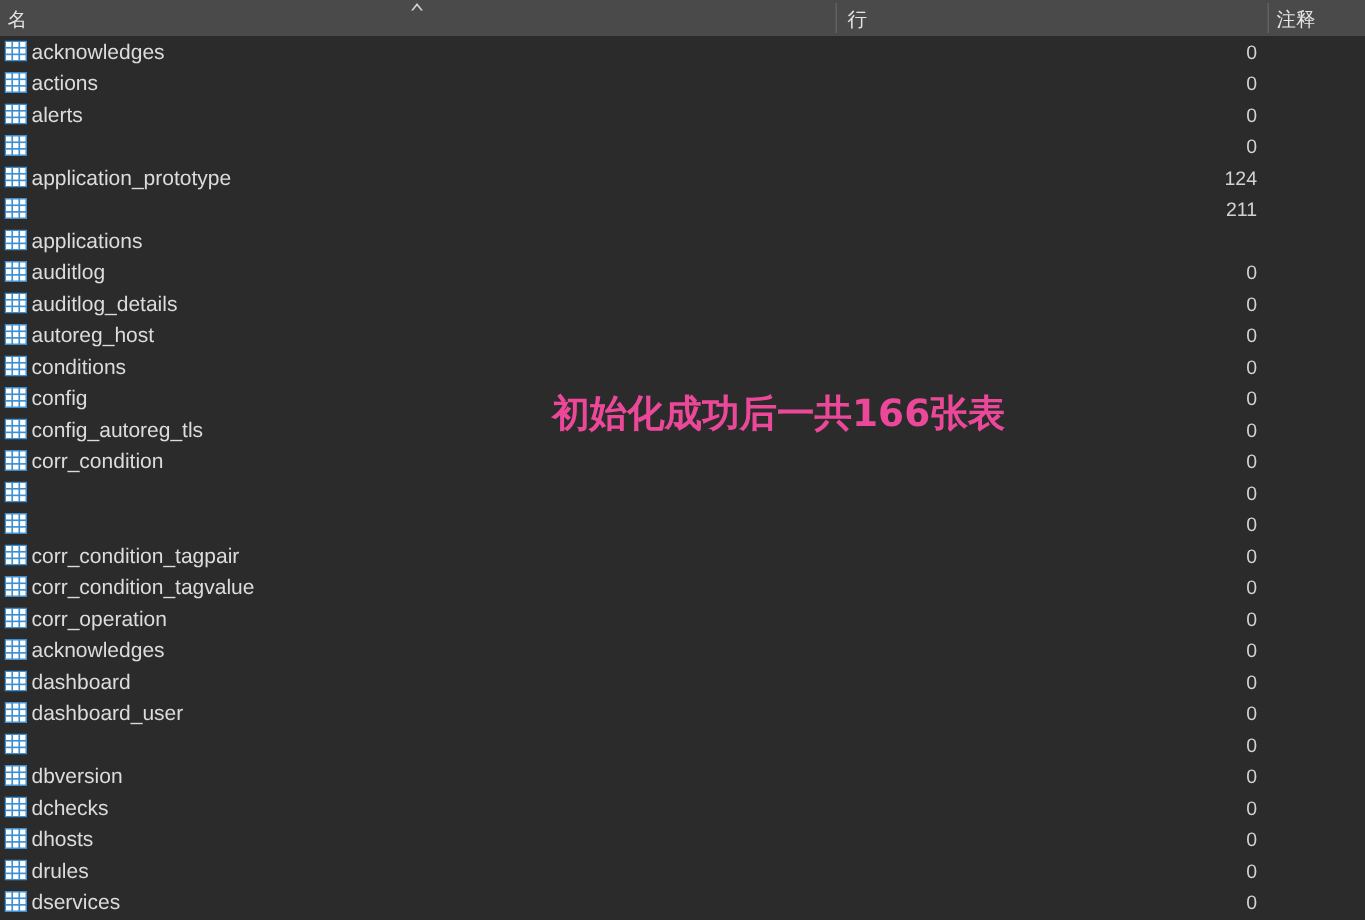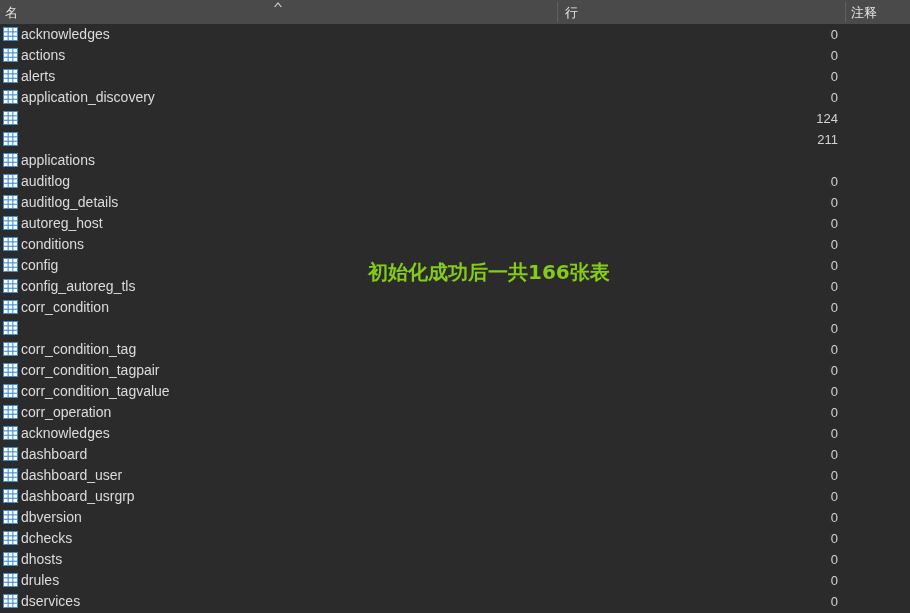--- a/index.html
+++ b/index.html
@@ -111,23 +111,23 @@
     font-size: 13px;
     color: #d2d2d2;
     white-space: nowrap;
   }
 
   
   #annotation {
     position: absolute;
     left: 368px;
     top: 259px;
-    font-size: 20px;
+    font-size: 25px;
     font-weight: bold;
-    color: #84cc16;
+    color: #ec4899;
     letter-spacing: 0px;
     white-space: nowrap;
     font-family: "DejaVu Sans", "Liberation Sans", sans-serif;
   }
 </style>
 </head>
 <body>
 
 <div id="header">
 
@@ -214,39 +214,39 @@
           <rect x="5.7" y="1" width="3.6" height="3.3" fill="#ffffff"></rect>
           <rect x="10.4" y="1" width="3.6" height="3.3" fill="#ffffff"></rect>
           <rect x="1" y="5.4" width="3.6" height="3.3" fill="#ffffff"></rect>
           <rect x="5.7" y="5.4" width="3.6" height="3.3" fill="#ffffff"></rect>
           <rect x="10.4" y="5.4" width="3.6" height="3.3" fill="#ffffff"></rect>
           <rect x="1" y="9.8" width="3.6" height="3.2" fill="#ffffff"></rect>
           <rect x="5.7" y="9.8" width="3.6" height="3.2" fill="#ffffff"></rect>
           <rect x="10.4" y="9.8" width="3.6" height="3.2" fill="#ffffff"></rect>
         </svg>
       </span>
-      <span class="tname">application_discovery</span>
-      <span class="trows">0</span>
-      <span class="tcomment"></span>
-    </div>
-    <div class="row">
-      <span class="tbl-icon">
-        <svg width="15" height="14" viewBox="0 0 15 14" xmlns="http://www.w3.org/2000/svg">
-          <rect x="0" y="0" width="15" height="14" fill="#3d8fd1"></rect>
-          <rect x="1" y="1" width="3.6" height="3.3" fill="#ffffff"></rect>
-          <rect x="5.7" y="1" width="3.6" height="3.3" fill="#ffffff"></rect>
-          <rect x="10.4" y="1" width="3.6" height="3.3" fill="#ffffff"></rect>
-          <rect x="1" y="5.4" width="3.6" height="3.3" fill="#ffffff"></rect>
-          <rect x="5.7" y="5.4" width="3.6" height="3.3" fill="#ffffff"></rect>
-          <rect x="10.4" y="5.4" width="3.6" height="3.3" fill="#ffffff"></rect>
-          <rect x="1" y="9.8" width="3.6" height="3.2" fill="#ffffff"></rect>
-          <rect x="5.7" y="9.8" width="3.6" height="3.2" fill="#ffffff"></rect>
-          <rect x="10.4" y="9.8" width="3.6" height="3.2" fill="#ffffff"></rect>
-        </svg>
-      </span>
+      <span class="trows">0</span>
+      <span class="tcomment"></span>
+    </div>
+    <div class="row">
+      <span class="tbl-icon">
+        <svg width="15" height="14" viewBox="0 0 15 14" xmlns="http://www.w3.org/2000/svg">
+          <rect x="0" y="0" width="15" height="14" fill="#3d8fd1"></rect>
+          <rect x="1" y="1" width="3.6" height="3.3" fill="#ffffff"></rect>
+          <rect x="5.7" y="1" width="3.6" height="3.3" fill="#ffffff"></rect>
+          <rect x="10.4" y="1" width="3.6" height="3.3" fill="#ffffff"></rect>
+          <rect x="1" y="5.4" width="3.6" height="3.3" fill="#ffffff"></rect>
+          <rect x="5.7" y="5.4" width="3.6" height="3.3" fill="#ffffff"></rect>
+          <rect x="10.4" y="5.4" width="3.6" height="3.3" fill="#ffffff"></rect>
+          <rect x="1" y="9.8" width="3.6" height="3.2" fill="#ffffff"></rect>
+          <rect x="5.7" y="9.8" width="3.6" height="3.2" fill="#ffffff"></rect>
+          <rect x="10.4" y="9.8" width="3.6" height="3.2" fill="#ffffff"></rect>
+        </svg>
+      </span>
+      <span class="tname">application_prototype</span>
       <span class="trows">124</span>
       <span class="tcomment"></span>
     </div>
     <div class="row">
       <span class="tbl-icon">
         <svg width="15" height="14" viewBox="0 0 15 14" xmlns="http://www.w3.org/2000/svg">
           <rect x="0" y="0" width="15" height="14" fill="#3d8fd1"></rect>
           <rect x="1" y="1" width="3.6" height="3.3" fill="#ffffff"></rect>
           <rect x="5.7" y="1" width="3.6" height="3.3" fill="#ffffff"></rect>
           <rect x="10.4" y="1" width="3.6" height="3.3" fill="#ffffff"></rect>
@@ -438,21 +438,20 @@
           <rect x="5.7" y="1" width="3.6" height="3.3" fill="#ffffff"></rect>
           <rect x="10.4" y="1" width="3.6" height="3.3" fill="#ffffff"></rect>
           <rect x="1" y="5.4" width="3.6" height="3.3" fill="#ffffff"></rect>
           <rect x="5.7" y="5.4" width="3.6" height="3.3" fill="#ffffff"></rect>
           <rect x="10.4" y="5.4" width="3.6" height="3.3" fill="#ffffff"></rect>
           <rect x="1" y="9.8" width="3.6" height="3.2" fill="#ffffff"></rect>
           <rect x="5.7" y="9.8" width="3.6" height="3.2" fill="#ffffff"></rect>
           <rect x="10.4" y="9.8" width="3.6" height="3.2" fill="#ffffff"></rect>
         </svg>
       </span>
-      <span class="tname">corr_condition_tag</span>
       <span class="trows">0</span>
       <span class="tcomment"></span>
     </div>
     <div class="row">
       <span class="tbl-icon">
         <svg width="15" height="14" viewBox="0 0 15 14" xmlns="http://www.w3.org/2000/svg">
           <rect x="0" y="0" width="15" height="14" fill="#3d8fd1"></rect>
           <rect x="1" y="1" width="3.6" height="3.3" fill="#ffffff"></rect>
           <rect x="5.7" y="1" width="3.6" height="3.3" fill="#ffffff"></rect>
           <rect x="10.4" y="1" width="3.6" height="3.3" fill="#ffffff"></rect>
@@ -571,21 +570,20 @@
           <rect x="5.7" y="1" width="3.6" height="3.3" fill="#ffffff"></rect>
           <rect x="10.4" y="1" width="3.6" height="3.3" fill="#ffffff"></rect>
           <rect x="1" y="5.4" width="3.6" height="3.3" fill="#ffffff"></rect>
           <rect x="5.7" y="5.4" width="3.6" height="3.3" fill="#ffffff"></rect>
           <rect x="10.4" y="5.4" width="3.6" height="3.3" fill="#ffffff"></rect>
           <rect x="1" y="9.8" width="3.6" height="3.2" fill="#ffffff"></rect>
           <rect x="5.7" y="9.8" width="3.6" height="3.2" fill="#ffffff"></rect>
           <rect x="10.4" y="9.8" width="3.6" height="3.2" fill="#ffffff"></rect>
         </svg>
       </span>
-      <span class="tname">dashboard_usrgrp</span>
       <span class="trows">0</span>
       <span class="tcomment"></span>
     </div>
     <div class="row">
       <span class="tbl-icon">
         <svg width="15" height="14" viewBox="0 0 15 14" xmlns="http://www.w3.org/2000/svg">
           <rect x="0" y="0" width="15" height="14" fill="#3d8fd1"></rect>
           <rect x="1" y="1" width="3.6" height="3.3" fill="#ffffff"></rect>
           <rect x="5.7" y="1" width="3.6" height="3.3" fill="#ffffff"></rect>
           <rect x="10.4" y="1" width="3.6" height="3.3" fill="#ffffff"></rect>

